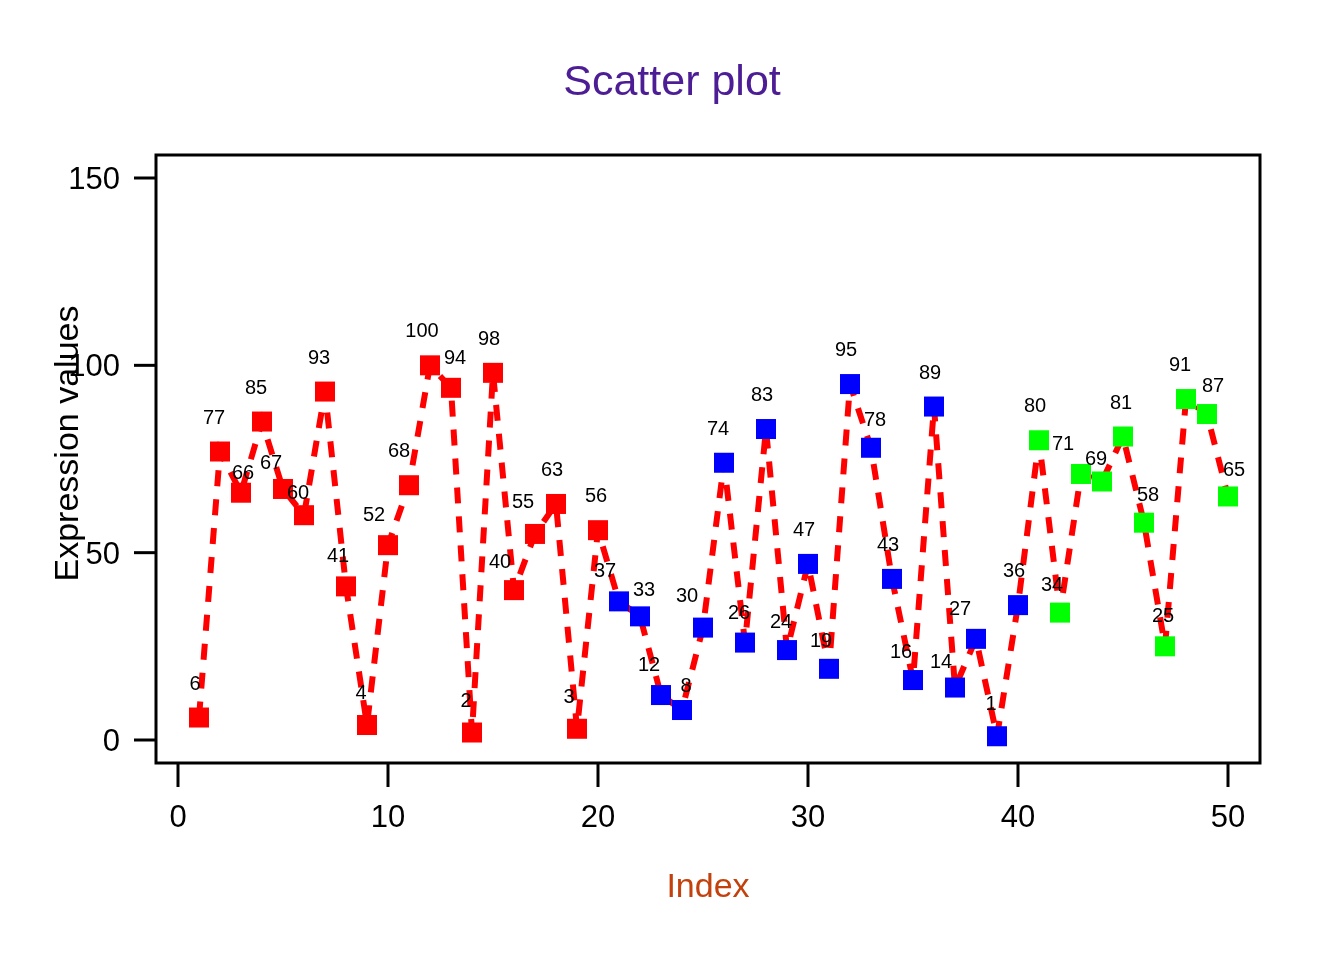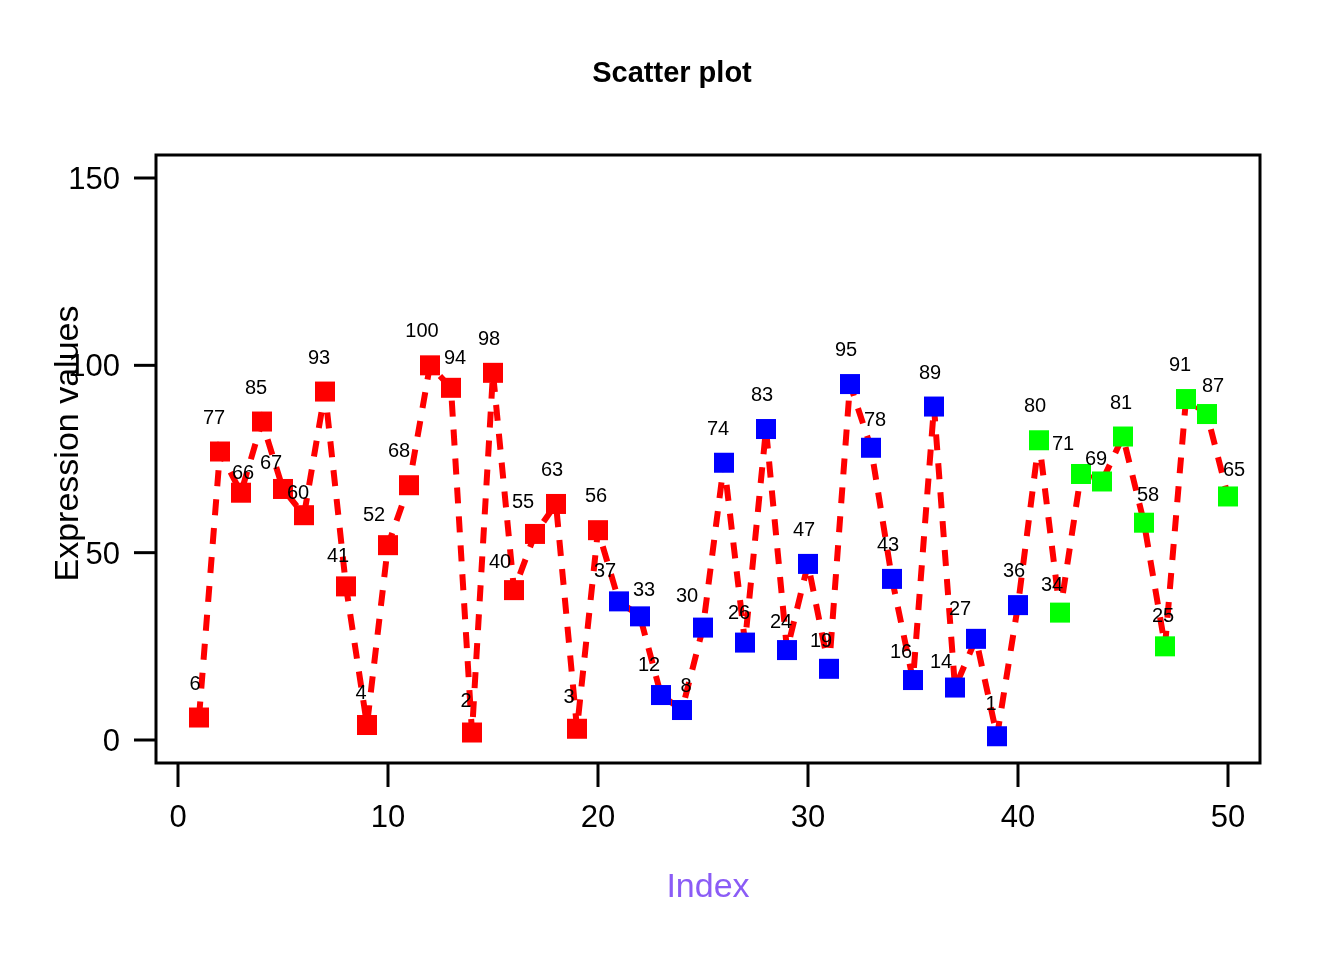--- a/index.html
+++ b/index.html
@@ -19,23 +19,23 @@
     width: 1344px;
     height: 960px;
     background: #ffffff;
   }
   #chart-title {
     position: absolute;
     left: 0;
     top: 56px;
     width: 1344px;
     text-align: center;
-    font-size: 29px;
-    font-weight: bold;
-    color: #000000;
+    font-size: 43px;
+    font-weight: normal;
+    color: #4c1d95;
     letter-spacing: 0px;
   }
   #ylabel {
     position: absolute;
     left: -104px;
     top: 424px;
     width: 340px;
     text-align: center;
     font-size: 34px;
     color: #000000;
@@ -43,21 +43,21 @@
     transform-origin: center center;
     white-space: nowrap;
   }
   #xlabel {
     position: absolute;
     left: 156px;
     top: 866px;
     width: 1104px;
     text-align: center;
     font-size: 34px;
-    color: #8b5cf6;
+    color: #c2410c;
   }
   #plot-svg {
     position: absolute;
     left: 0;
     top: 0;
   }
   .tick-label {
     font-family: "Liberation Sans", sans-serif;
     font-size: 31px;
     fill: #000000;

